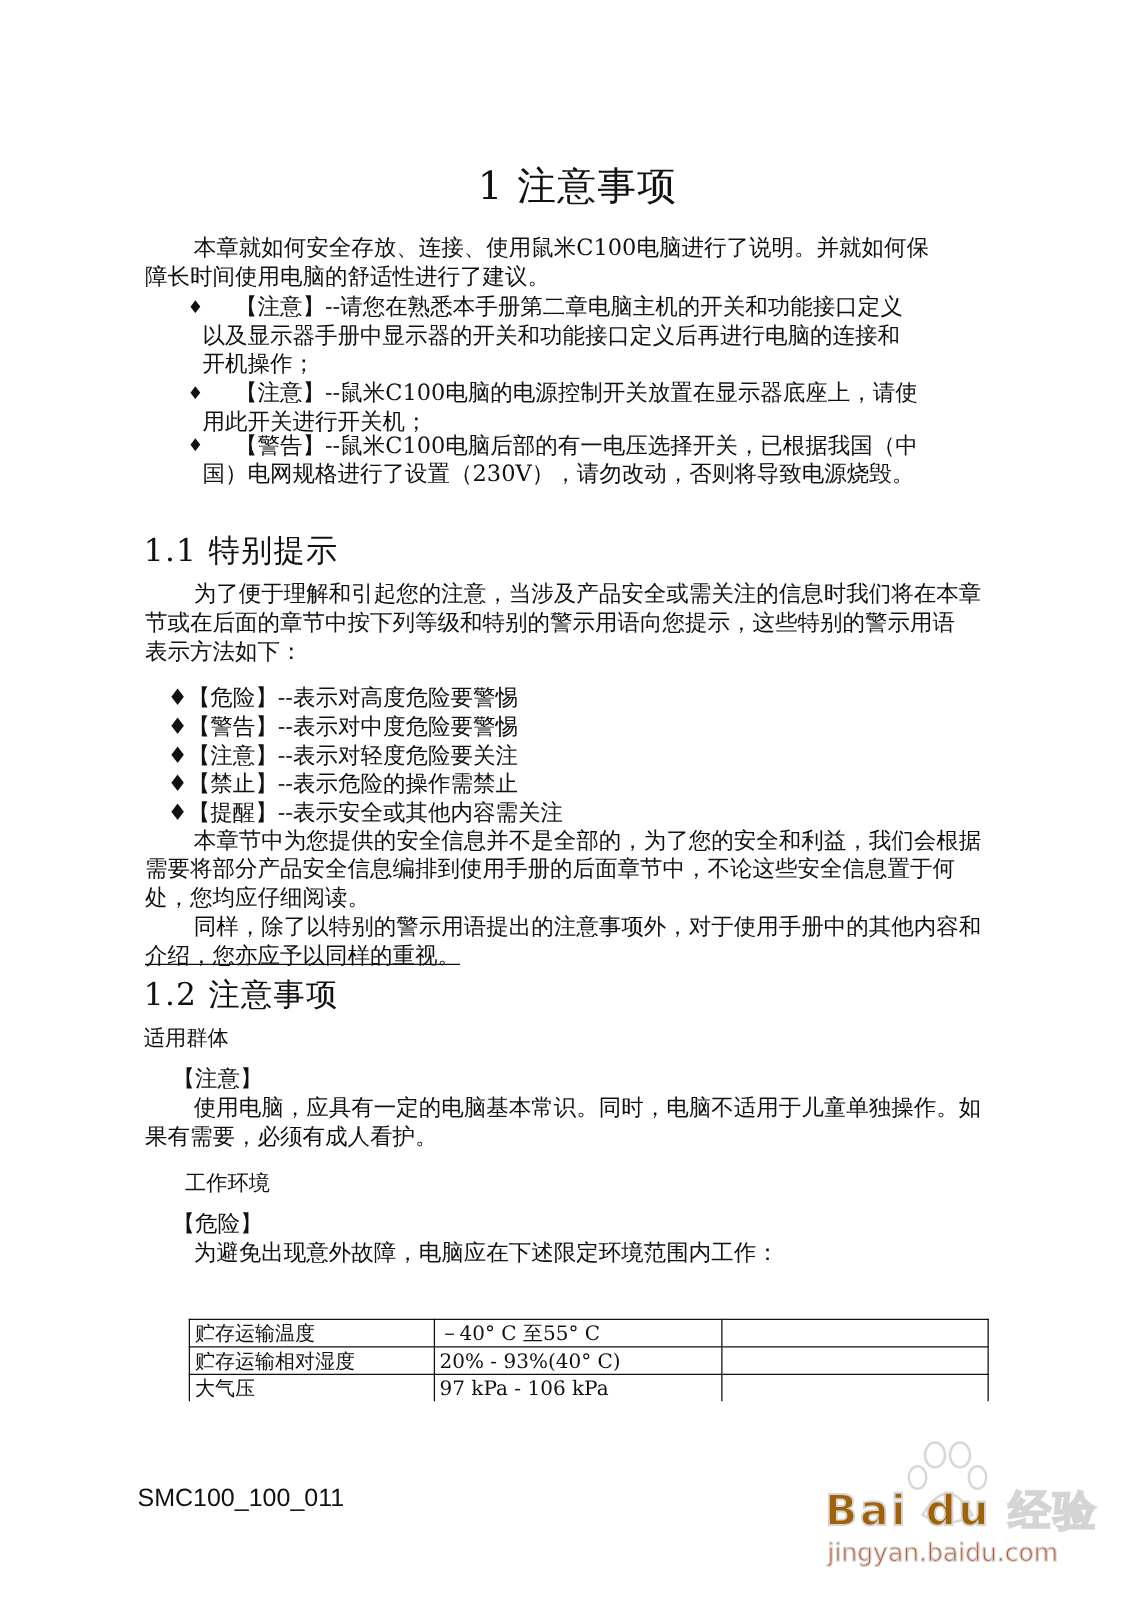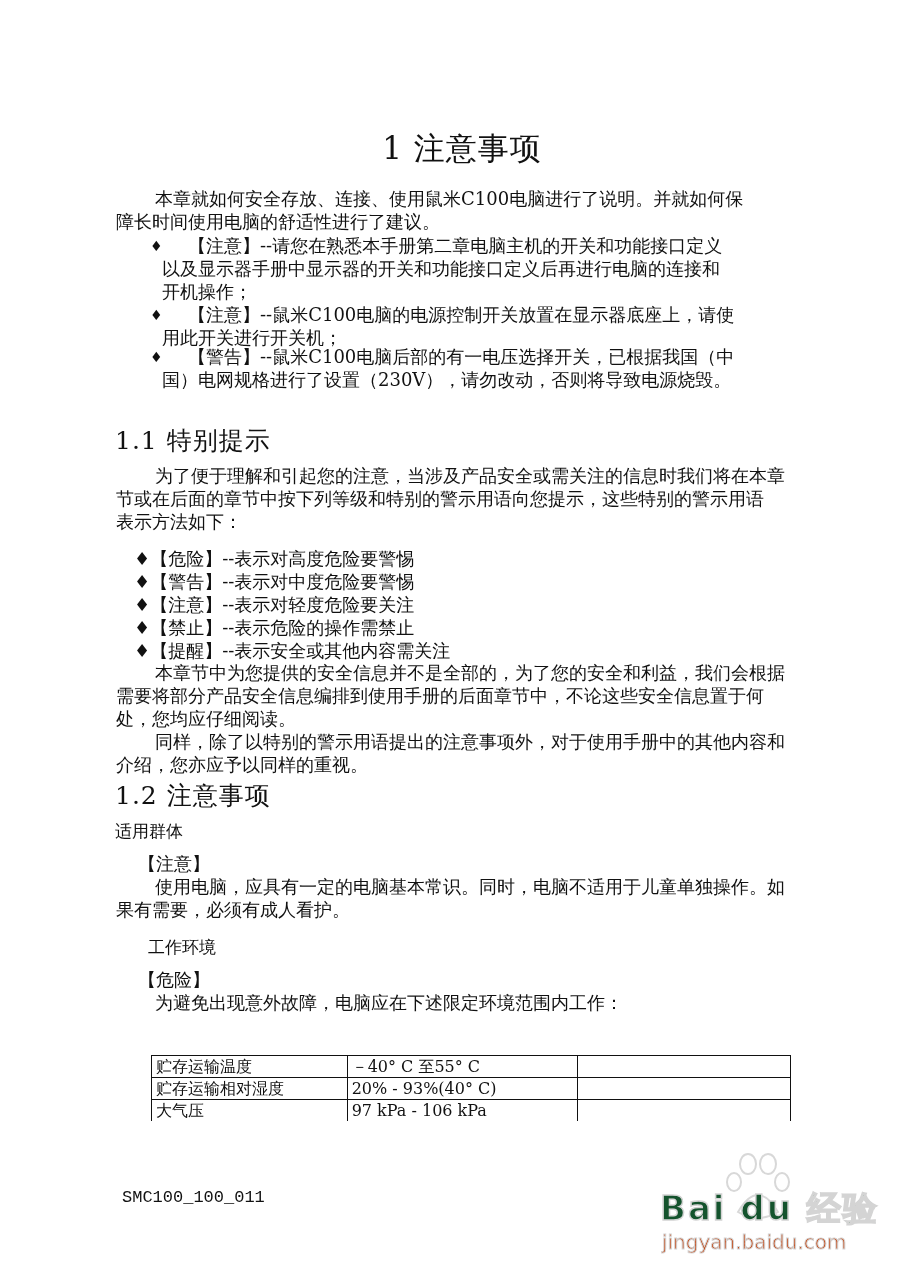--- a/index.html
+++ b/index.html
@@ -10,21 +10,21 @@
   .p { font-size:18px; line-height:23px; }
   .h2 { font-size:25px; letter-spacing:1px; }
   .bullet-mark { font-size:14px; }
   table.env { position:absolute; left:151px; top:1055px; border-collapse:collapse; width:640px; }
   table.env td { border:1.5px solid #111; font-size:16px; height:21px; padding:0 4px; line-height:21px; white-space:nowrap; }
   table.env tr.last td { border-bottom:none; }
   table.env td.c1 { width:187px; }
   table.env td.c2 { width:222px; }
   table.env td.c3 { width:205px; }
   table.env td.hd { text-align:center; letter-spacing:6px; }
-  .footer { left:110px; top:1188px; font-size:17px; font-family:Liberation Mono, monospace; }
+  .footer { left:98px; top:1188px; font-size:20px; font-family:Liberation Sans, sans-serif; }
   .wm { left:638px; top:1150px; width:210px; height:110px; }
 </style>
 </head>
 <body>
 
 <div class="abs title">1 注意事项</div>
 
 <div class="abs p" style="left:143px;top:187px;">本章就如何安全存放、连接、使用鼠米C100电脑进行了说明。并就如何保</div>
 <div class="abs p" style="left:104px;top:210px;">障长时间使用电脑的舒适性进行了建议。</div>
 
@@ -53,21 +53,21 @@
   <div class="abs p" style="left:122px;top:570px;">♦【警告】--表示对中度危险要警惕</div>
   <div class="abs p" style="left:122px;top:593px;">♦【注意】--表示对轻度危险要关注</div>
   <div class="abs p" style="left:122px;top:616px;">♦【禁止】--表示危险的操作需禁止</div>
   <div class="abs p" style="left:122px;top:639px;">♦【提醒】--表示安全或其他内容需关注</div>
 </div>
 
 <div class="abs p" style="left:143px;top:661px;">本章节中为您提供的安全信息并不是全部的，为了您的安全和利益，我们会根据</div>
 <div class="abs p" style="left:104px;top:684px;">需要将部分产品安全信息编排到使用手册的后面章节中，不论这些安全信息置于何</div>
 <div class="abs p" style="left:104px;top:707px;">处，您均应仔细阅读。</div>
 <div class="abs p" style="left:143px;top:730px;">同样，除了以特别的警示用语提出的注意事项外，对于使用手册中的其他内容和</div>
-<div class="abs p" style="left:104px;top:753px;">介绍，您亦应予以同样的重视。</div>
+<div class="abs p" style="left:104px;top:753px;text-decoration:underline;">介绍，您亦应予以同样的重视。</div>
 
 <div class="abs h2" style="left:103px;top:779px;">1.2 注意事项</div>
 <div class="abs p" style="left:103px;top:820px;font-size:17px;">适用群体</div>
 <div class="abs p" style="left:126px;top:852px;">【注意】</div>
 <div class="abs p" style="left:143px;top:875px;">使用电脑，应具有一定的电脑基本常识。同时，电脑不适用于儿童单独操作。如</div>
 <div class="abs p" style="left:104px;top:898px;">果有需要，必须有成人看护。</div>
 
 <div class="abs p" style="left:103px;top:936px;font-size:17px;margin-left:33px;">工作环境</div>
 <div class="abs p" style="left:126px;top:968px;">【危险】</div>
 <div class="abs p" style="left:143px;top:991px;">为避免出现意外故障，电脑应在下述限定环境范围内工作：</div>
@@ -97,15 +97,15 @@
 <div class="abs wm">
   <svg width="210" height="110" viewBox="0 0 210 110">
     <g fill="none" stroke="#d8d8d8" stroke-width="2">
       <ellipse cx="98" cy="14" rx="8" ry="10"></ellipse>
       <ellipse cx="118" cy="14" rx="8" ry="10"></ellipse>
       <ellipse cx="84" cy="32" rx="7" ry="9"></ellipse>
       <ellipse cx="132" cy="32" rx="7" ry="9"></ellipse>
       <path d="M88 62 Q108 28 128 62 Q108 74 88 62 Z"></path>
     </g>
   </svg>
-  <div class="abs" style="left:10px;top:36px;font-family:'DejaVu Sans',sans-serif;font-size:34px;font-weight:bold;color:#14532d;-webkit-text-stroke:1.5px #d4d4d4;letter-spacing:2px;">Bai du 经验</div>
+  <div class="abs" style="left:10px;top:36px;font-family:'DejaVu Sans',sans-serif;font-size:34px;font-weight:bold;color:#a16207;-webkit-text-stroke:1.5px #d4d4d4;letter-spacing:2px;">Bai du 经验</div>
   <div class="abs" style="left:12px;top:80px;font-family:'DejaVu Sans',sans-serif;font-size:20px;color:#c2410c;-webkit-text-stroke:1px #d4d4d4;">jingyan.baidu.com</div>
 </div>
 
 </body></html>

